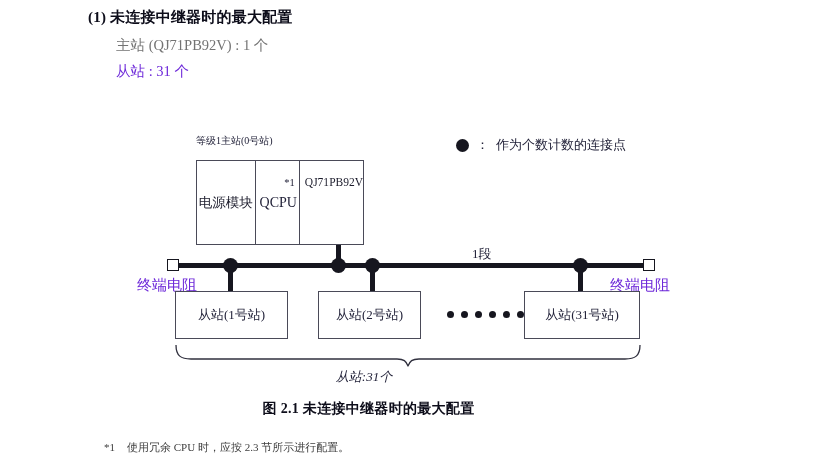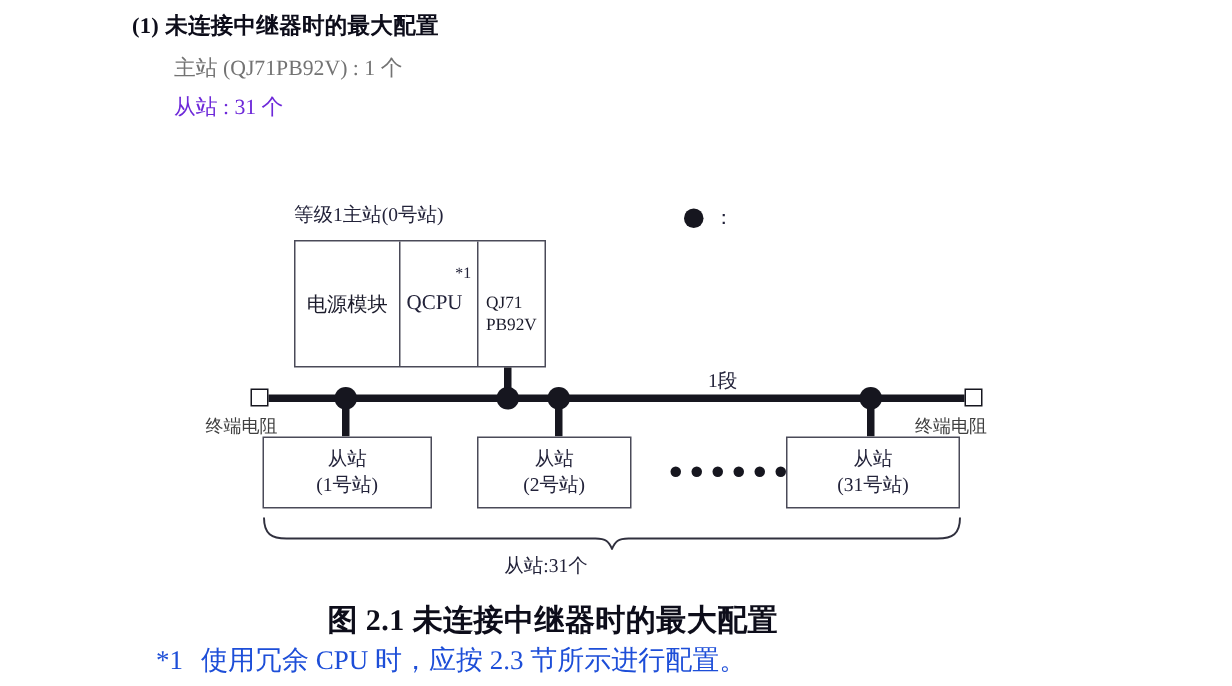--- a/index.html
+++ b/index.html
@@ -64,21 +64,21 @@
     background: #16161f;
     display: inline-block;
     flex: 0 0 auto;
   }
   #legend .legend-colon { font-size: 13px; }
 
   
   #master-label {
     left: 196px;
     top: 134px;
-    font-size: 13px;
+    font-size: 10px;
     white-space: nowrap;
     color: #23233a;
   }
 
   
   #master-rack {
     left: 196px;
     top: 160px;
     width: 168px;
     height: 85px;
@@ -109,23 +109,23 @@
   #cell-cpu .cpu-text { font-size: 14px; color: #23233a; }
   #cell-cpu .footnote-mark {
     position: absolute;
     right: 4px;
     top: 16px;
     font-size: 10.5px;
     color: #23233a;
   }
   #cell-net {
     flex: 1 1 auto;
-    flex-direction: column;
+    flex-direction: row;
     align-items: flex-start;
-    justify-content: center;
+    justify-content: flex-start;
     padding: 14px 0 0 5px;
     line-height: 1.25;
     font-size: 11.5px;
   }
 
   
   #master-drop {
     left: 336px;
     top: 245px;
     width: 5px;
@@ -146,24 +146,24 @@
     height: 12px;
     border: 1.6px solid #16161f;
     background: #ffffff;
     box-sizing: border-box;
     top: 259px;
   }
   #terminator-left  { left: 167px; }
   #terminator-right { left: 643px; }
 
   .terminator-label {
-    font-size: 12px;
+    font-size: 15px;
     white-space: nowrap;
     top: 276px;
-    color: #404040;
+    color: #6d28d9;
   }
   #terminator-label-left  { left: 137px; }
   #terminator-label-right { left: 610px; }
 
   .bus-dot {
     width: 15px;
     height: 15px;
     border-radius: 50%;
     background: #16161f;
     top: 258px;
@@ -193,21 +193,21 @@
   #slave-drop-3 { left: 578px; }
 
   
   .slave-box {
     height: 48px;
     border: 1.3px solid #4a4a58;
     box-sizing: border-box;
     background: #ffffff;
     top: 291px;
     display: flex;
-    flex-direction: column;
+    flex-direction: row;
     align-items: center;
     justify-content: center;
     line-height: 1.3;
     font-size: 13px;
     color: #23233a;
   }
   #slave-box-1 { left: 175px; width: 113px; }
   #slave-box-2 { left: 318px; width: 103px; }
   #slave-box-3 { left: 524px; width: 116px; }
 
@@ -235,56 +235,58 @@
   }
   #slave-brace svg { display: block; }
 
   #brace-label {
     left: 0px;
     top: 368px;
     width: 734px;
     text-align: center;
     font-size: 13px;
     color: #23233a;
+    font-style: italic;
   }
   #brace-label span { position: relative; left: -3px; }
 
   #figure-caption {
     left: 0px;
     top: 400px;
     width: 737px;
     text-align: center;
-    font-size: 20px;
+    font-size: 14px;
     font-weight: bold;
     color: #0d0d1a;
     letter-spacing: 0.3px;
   }
 
   #footnote {
     left: 104px;
-    top: 428px;
-    font-size: 18px;
-    white-space: nowrap;
-    color: #1d4ed8;
+    top: 440px;
+    font-size: 11px;
+    white-space: nowrap;
+    color: #404040;
   }
   #footnote .fn-mark { margin-right: 12px; }
 </style>
 </head>
 <body>
 
 <div class="abs" id="section-heading">
   <span class="num">(1)</span><span>未连接中继器时的最大配置</span>
 </div>
 
 <div class="abs" id="spec-master">主站 (QJ71PB92V) : 1 个</div>
 <div class="abs" id="spec-slave">从站 : 31 个</div>
 
 <div class="abs" id="legend">
   <span class="legend-dot"></span>
   <span class="legend-colon">：</span>
+  <span>作为个数计数的连接点</span>
 </div>
 
 <div class="abs" id="master-label">等级1主站(0号站)</div>
 
 <div class="abs" id="master-rack">
   <div class="rack-cell" id="cell-power">
     <span>电源模块</span>
   </div>
   <div class="rack-cell" id="cell-cpu">
     <span class="cpu-text">QCPU</span>

